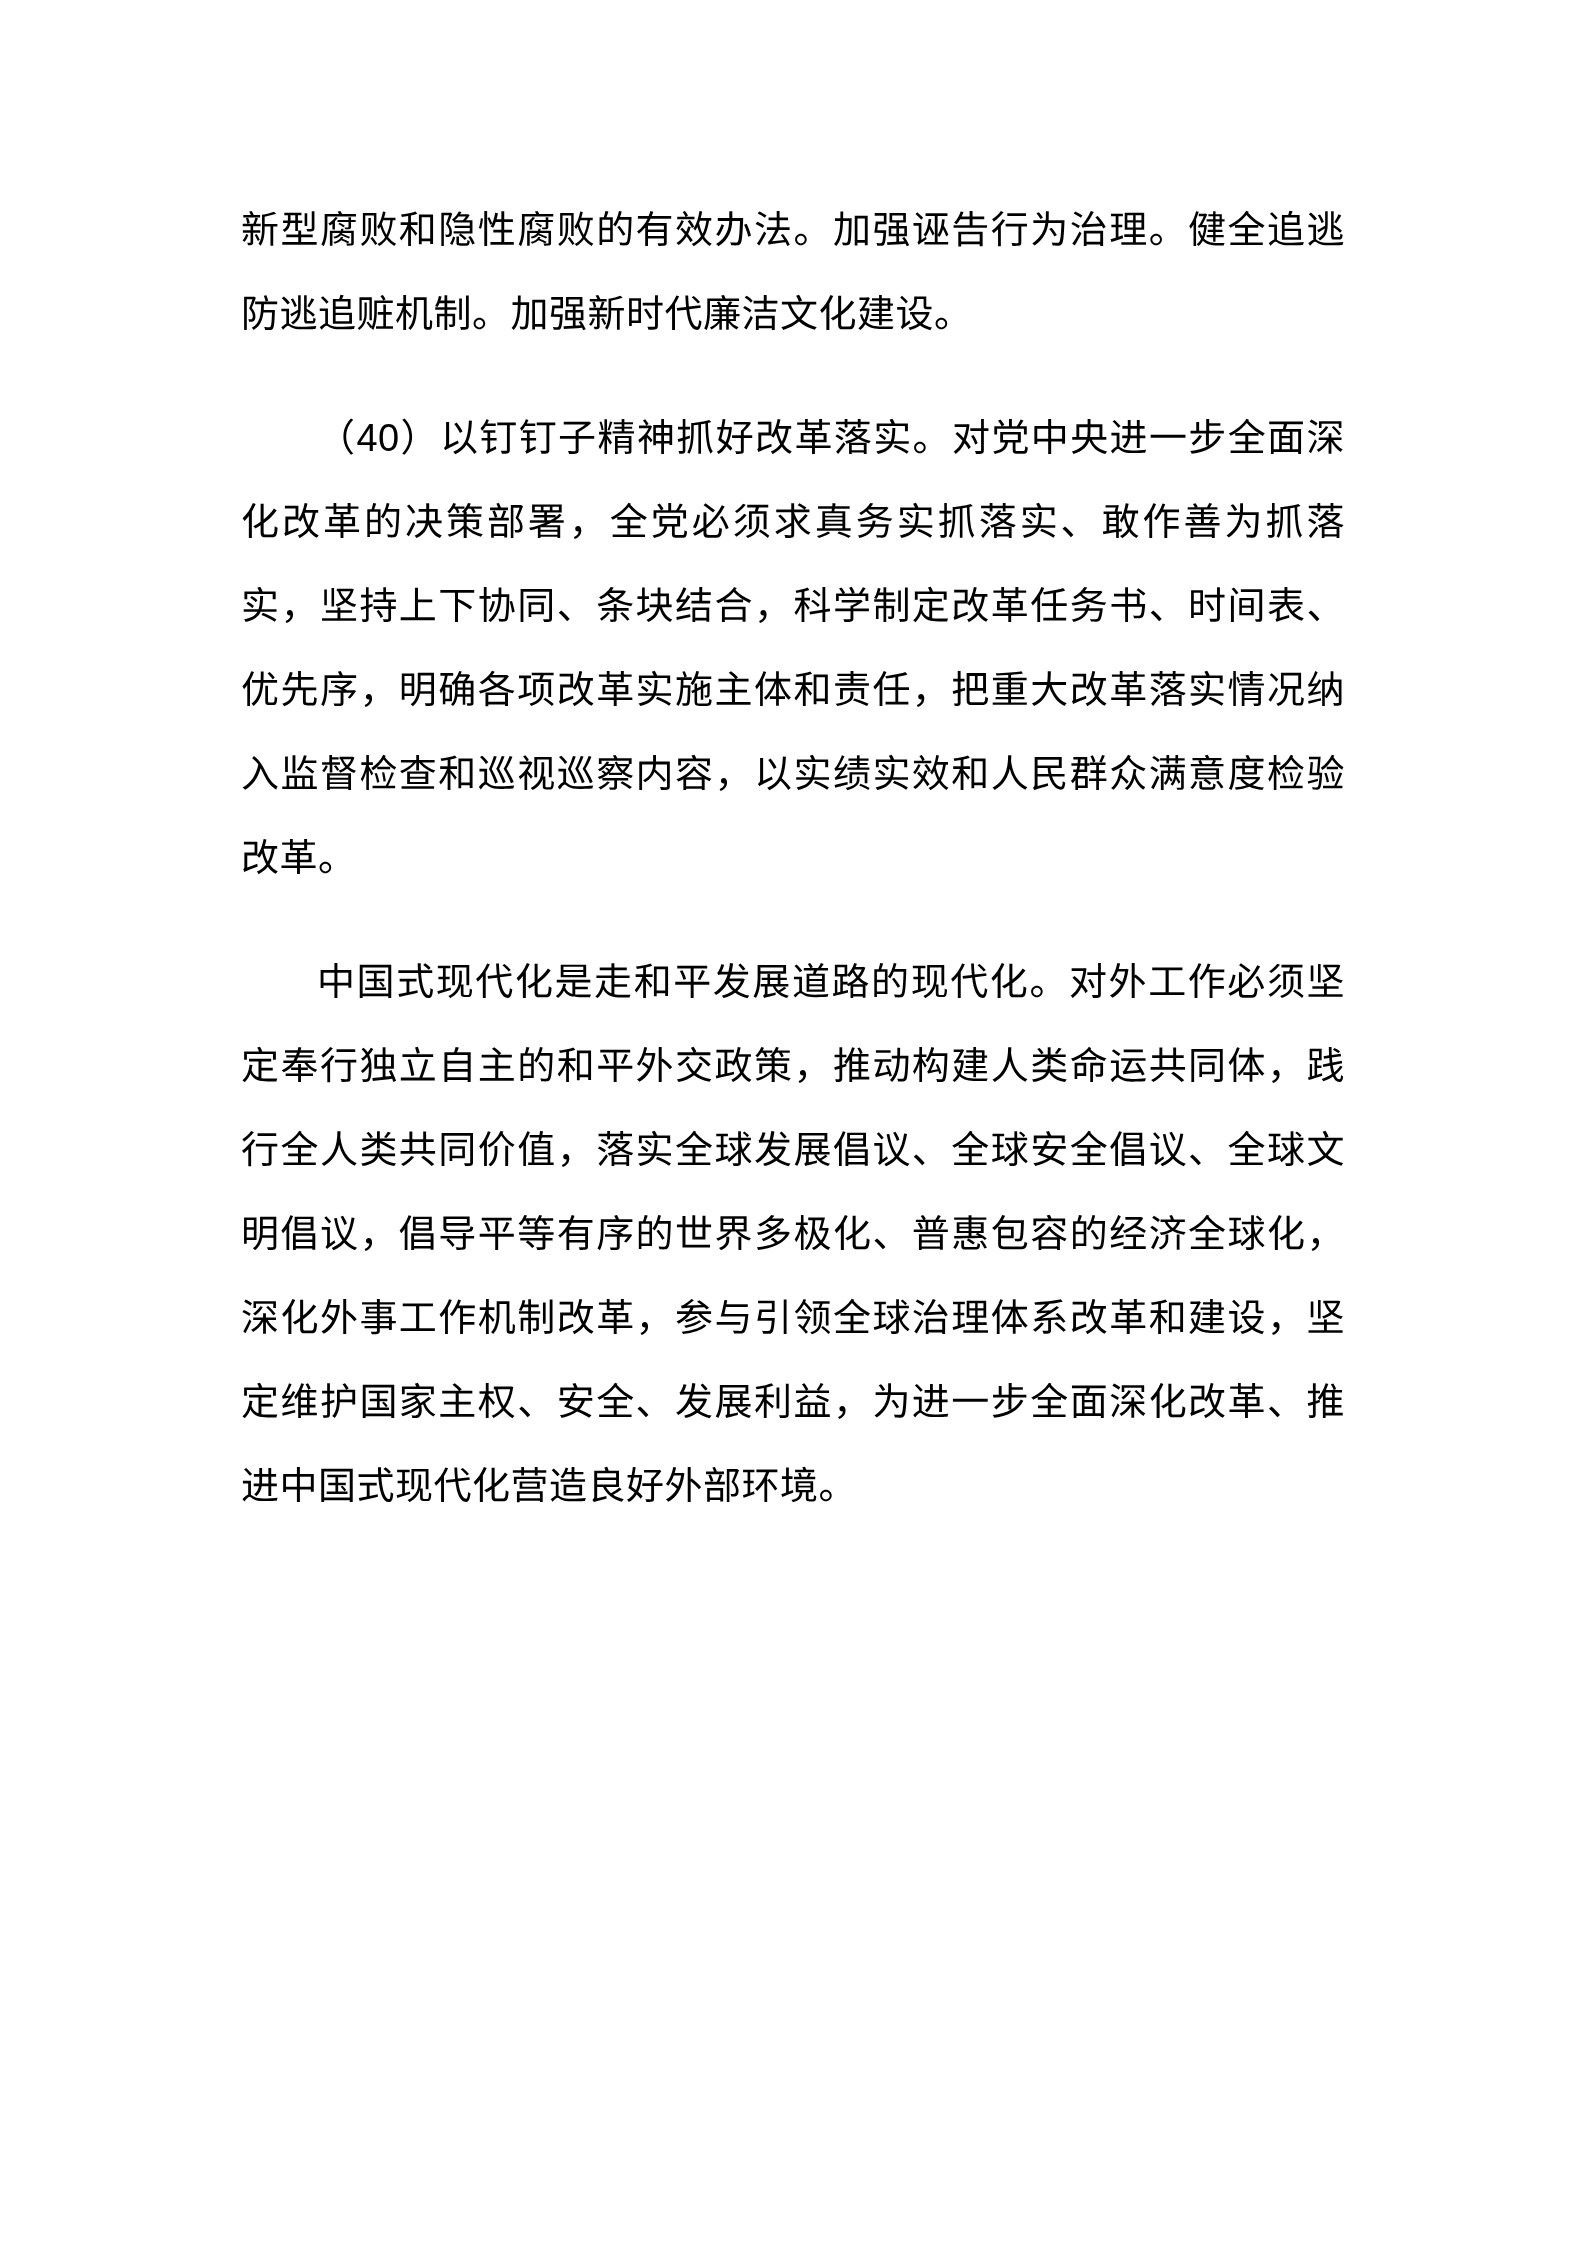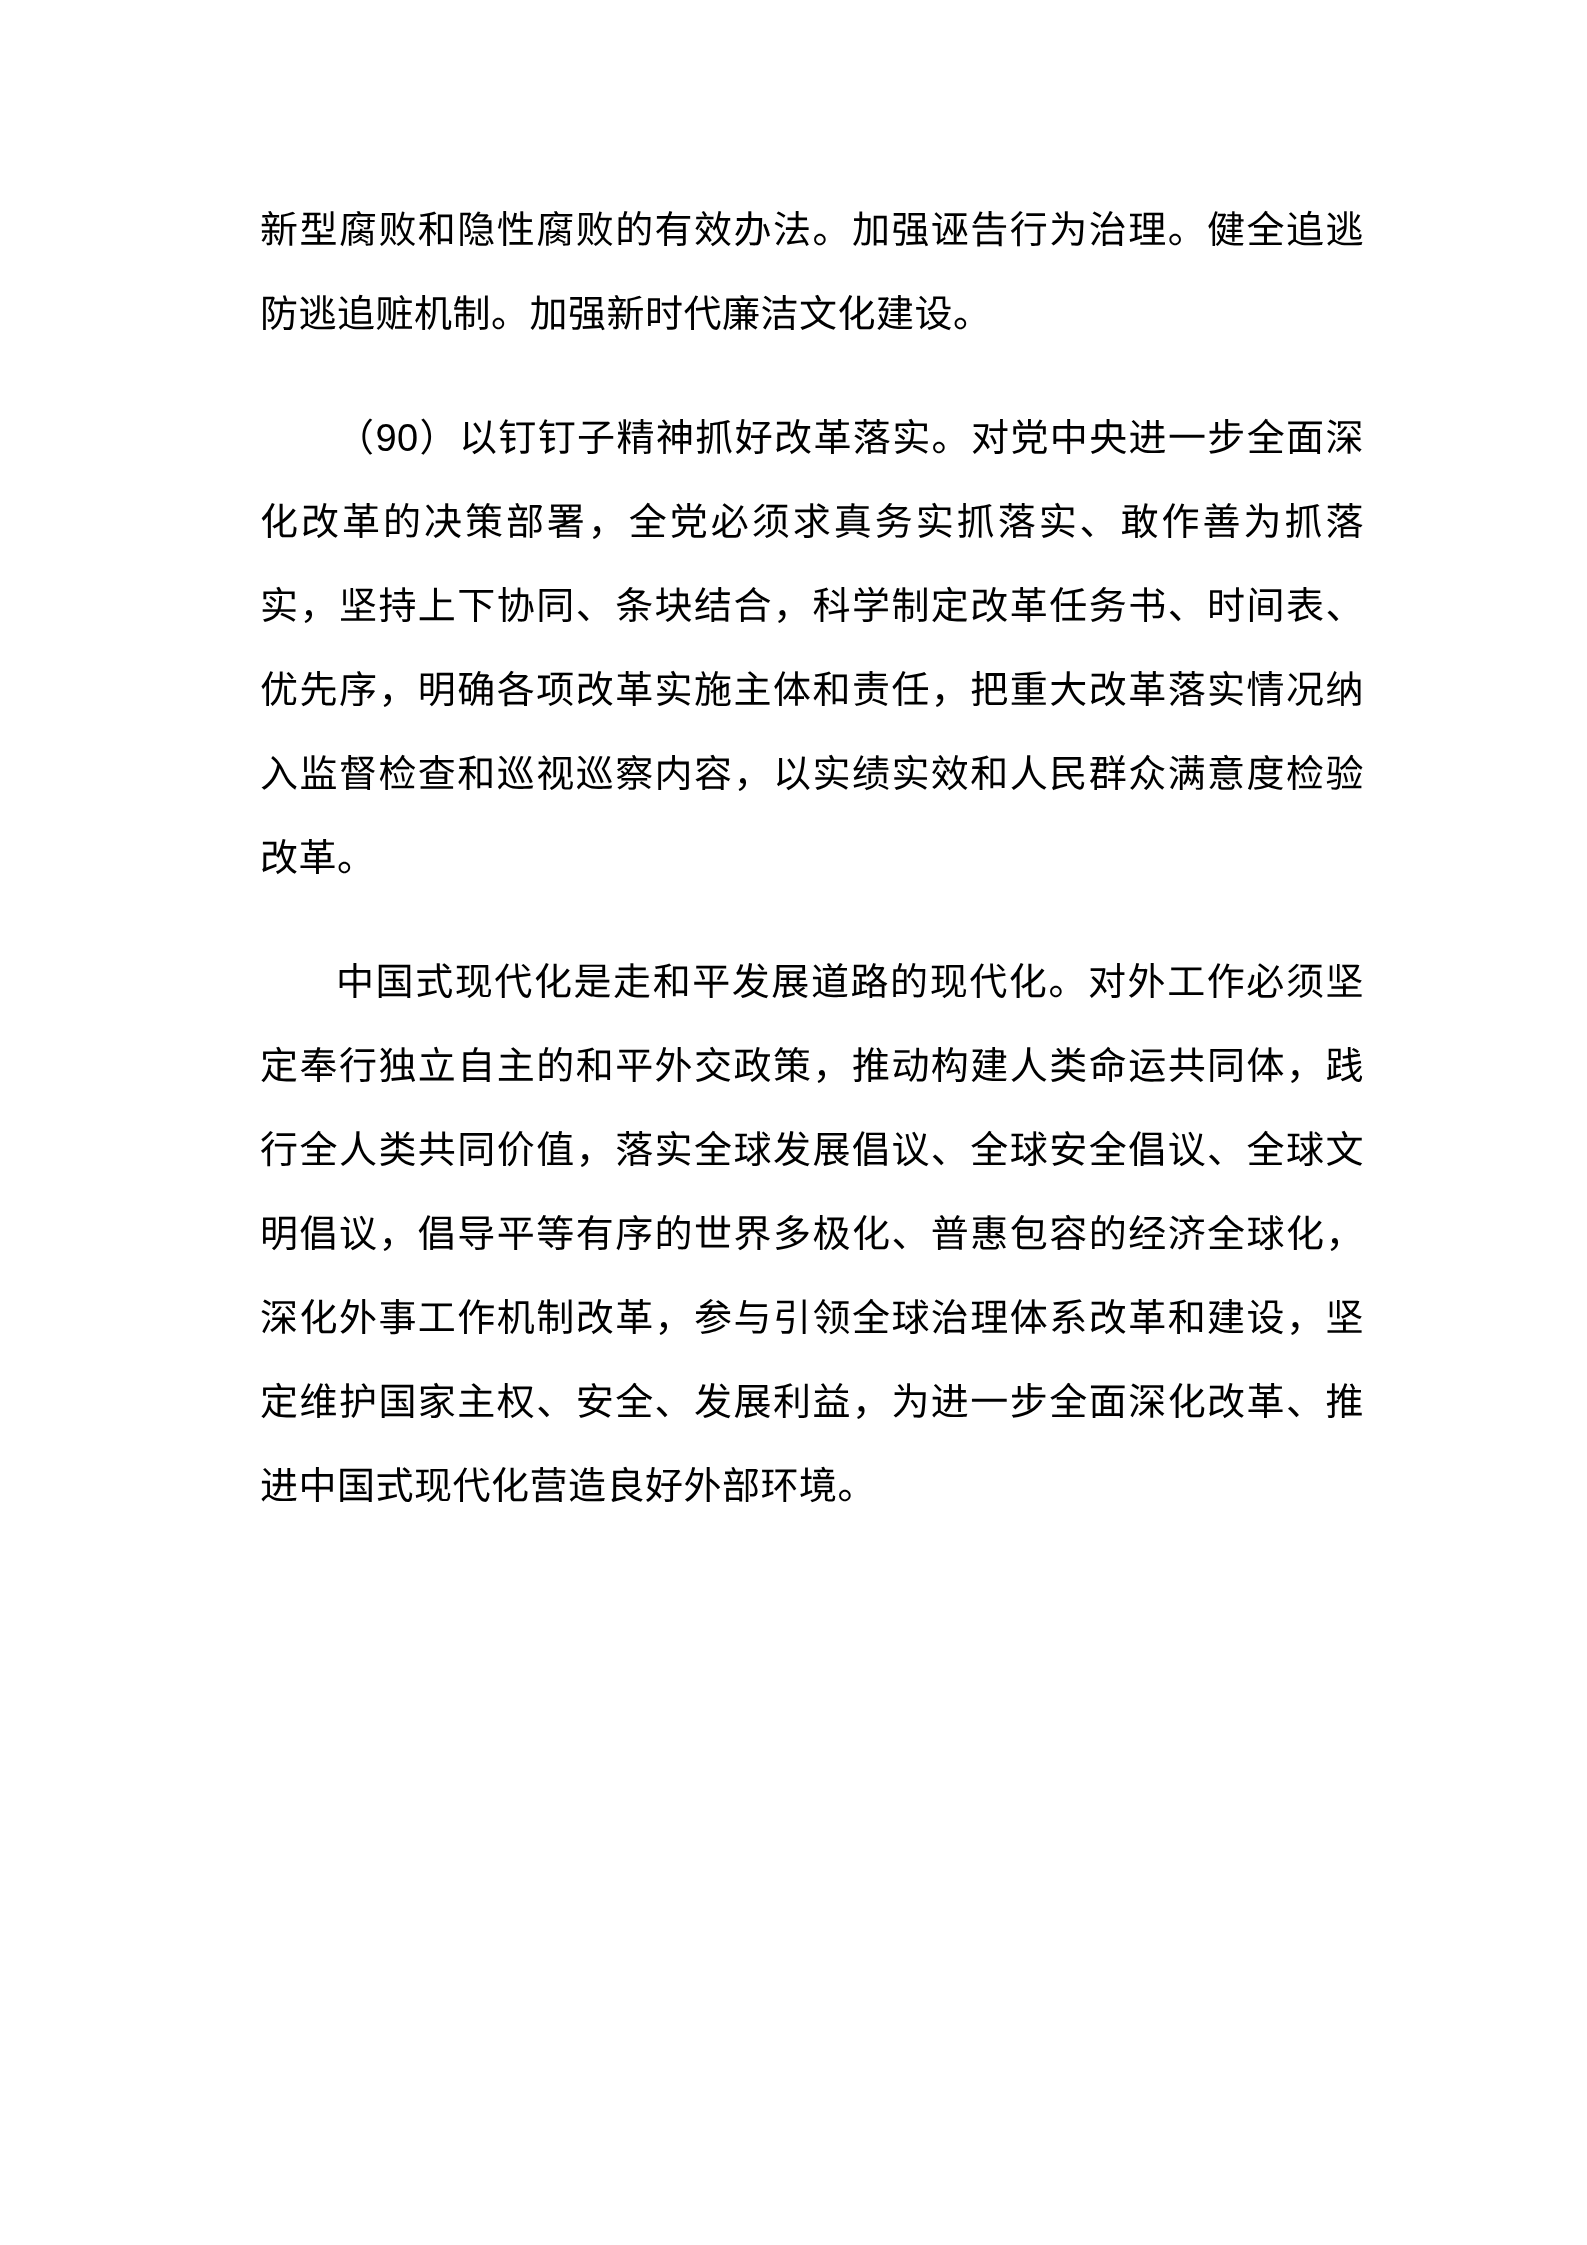--- a/index.html
+++ b/index.html
@@ -12,21 +12,20 @@
     background: #ffffff;
     position: relative;
     font-family: "Liberation Sans", sans-serif;
     color: #000000;
     overflow: hidden;
   }
   .page {
     position: absolute;
     inset: 0;
     background: #ffffff;
-    margin-left: 19px;
   }
   .doc-body {
     position: absolute;
     left: 241px;
     top: 188px;
     width: 1104px;
   }
   .para {
     font-size: 38px;
     line-height: 84px;
@@ -57,18 +56,18 @@
     letter-spacing: 2px;
   }
 </style>
 </head>
 <body>
 
 <div class="page">
 
   <div class="doc-body">
     <p class="para no-indent">新型腐败和隐性腐败的有效办法。加强诬告行为治理。健全追逃防逃追赃机制。加强新时代廉洁文化建设。</p>
-    <p class="para indent">（90）以钉钉子精神抓好改革落实。对党中央进一步全面深化改革的决策部署，全党必须求真务实抓落实、敢作善为抓落实，坚持上下协同、条块结合，科学制定改革任务书、时间表、优先序，明确各项改革实施主体和责任，把重大改革落实情况纳入监督检查和巡视巡察内容，以实绩实效和人民群众满意度检验改革。</p>
+    <p class="para indent">（40）以钉钉子精神抓好改革落实。对党中央进一步全面深化改革的决策部署，全党必须求真务实抓落实、敢作善为抓落实，坚持上下协同、条块结合，科学制定改革任务书、时间表、优先序，明确各项改革实施主体和责任，把重大改革落实情况纳入监督检查和巡视巡察内容，以实绩实效和人民群众满意度检验改革。</p>
     <p class="para indent">中国式现代化是走和平发展道路的现代化。对外工作必须坚定奉行独立自主的和平外交政策，推动构建人类命运共同体，践行全人类共同价值，落实全球发展倡议、全球安全倡议、全球文明倡议，倡导平等有序的世界多极化、普惠包容的经济全球化，深化外事工作机制改革，参与引领全球治理体系改革和建设，坚定维护国家主权、安全、发展利益，为进一步全面深化改革、推进中国式现代化营造良好外部环境。</p>
   </div>
 
 
 </div>
 
 </body></html>

